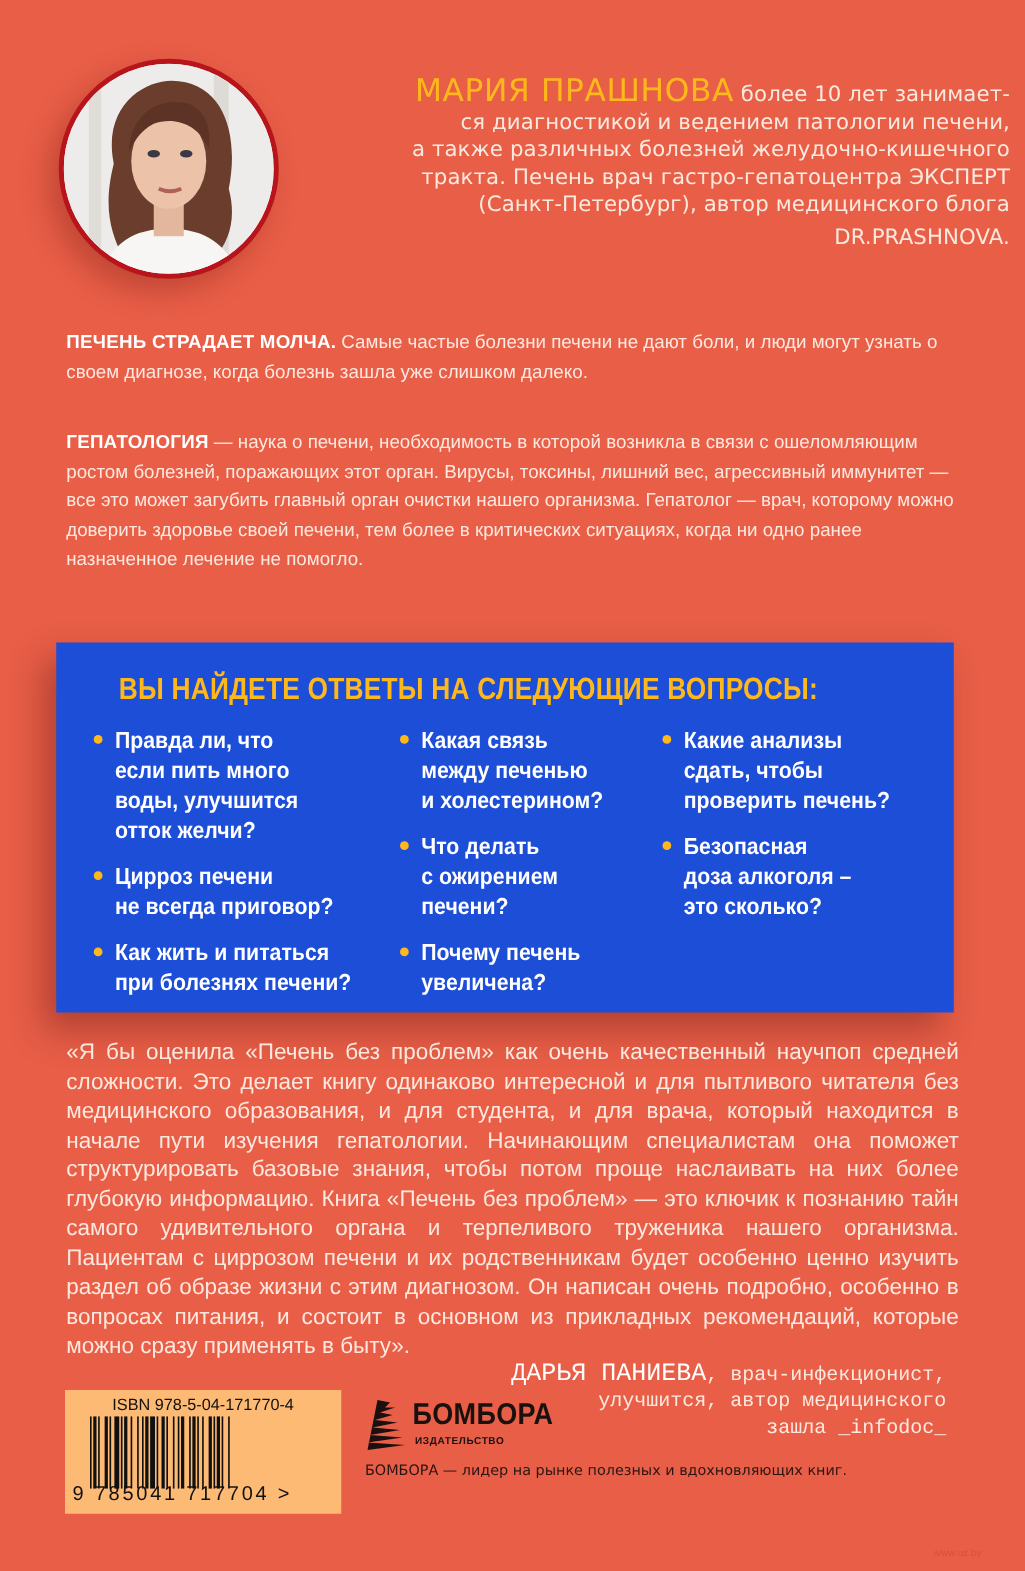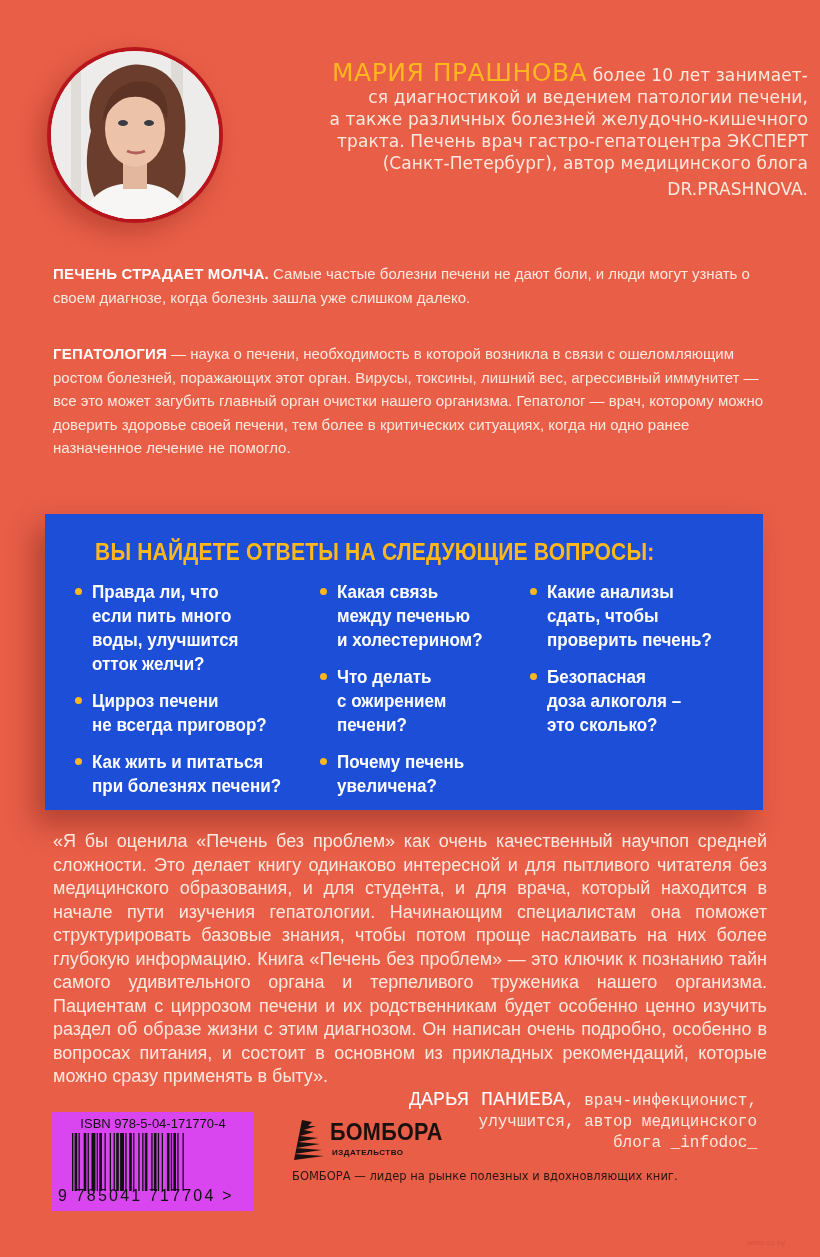--- a/index.html
+++ b/index.html
@@ -82,21 +82,21 @@
     text-align:justify;
   }
   .quote-author {
     left:300px; top:1057px; width:457px; text-align:right;
     font-family:Liberation Mono, monospace; font-size:16px; line-height:21px; color:#fde8df;margin-top:32px;
   }
   .quote-author .name { font-size:20px; color:#fff; }
 
   
   .barcode {
-    left:52px; top:1112px; width:202px; height:99px; background:#d946ef;
+    left:52px; top:1112px; width:221px; height:99px; background:#fdba74;
   }
   .isbn-text {
     position:absolute; left:0; right:0; top:4px; text-align:center;
     font-size:13px; color:#111; font-family:"Liberation Sans", sans-serif;
   }
   .bars { position:absolute; left:20px; top:21px; width:184px; height:58px; }
   .barnum {
     position:absolute; left:6px; top:75px; width:210px;
     font-size:16px; color:#111; letter-spacing:2.2px;
     font-family:"Liberation Sans", sans-serif; white-space:nowrap;
@@ -187,21 +187,21 @@
     <div class="qitem"><span class="dot"></span><span class="qtext">Безопасная
 доза алкоголя –
 это сколько?</span></div>
   </div>
 </div>
 
 <div class="abs quote">«Я бы оценила «Печень без проблем» как очень качественный научпоп средней сложности. Это делает книгу одинаково интересной и для пытливого читателя без медицинского образования, и для студента, и для врача, который находится в начале пути изучения гепатологии. Начинающим специалистам она поможет структурировать базовые знания, чтобы потом проще наслаивать на них более глубокую информацию. Книга «Печень без проблем» — это ключик к познанию тайн самого удивительного органа и терпеливого труженика нашего организма. Пациентам с циррозом печени и их родственникам будет особенно ценно изучить раздел об образе жизни с этим диагнозом. Он написан очень подробно, особенно в вопросах питания, и состоит в основном из прикладных рекомендаций, которые можно сразу применять в быту».</div>
 <div class="abs quote-author">
   <span class="name">ДАРЬЯ ПАНИЕВА</span><span>, врач-инфекционист,</span><br>
   <span>улучшится, автор медицинского</span><br>
-  <span>блога _infodoc_</span>
+  <span>зашла _infodoc_</span>
 </div>
 
 <div class="abs barcode">
   <div class="isbn-text">ISBN 978-5-04-171770-4</div>
   <svg class="bars" id="bars" viewBox="0 0 184 58" preserveAspectRatio="none">
       <rect x="0" y="0" width="1.3" height="58" fill="#111"></rect>
       <rect x="2.6" y="0" width="2.6" height="58" fill="#111"></rect>
       <rect x="6.5" y="0" width="1.3" height="58" fill="#111"></rect>
       <rect x="11.7" y="0" width="2.6" height="58" fill="#111"></rect>
       <rect x="15.6" y="0" width="1.3" height="58" fill="#111"></rect>

